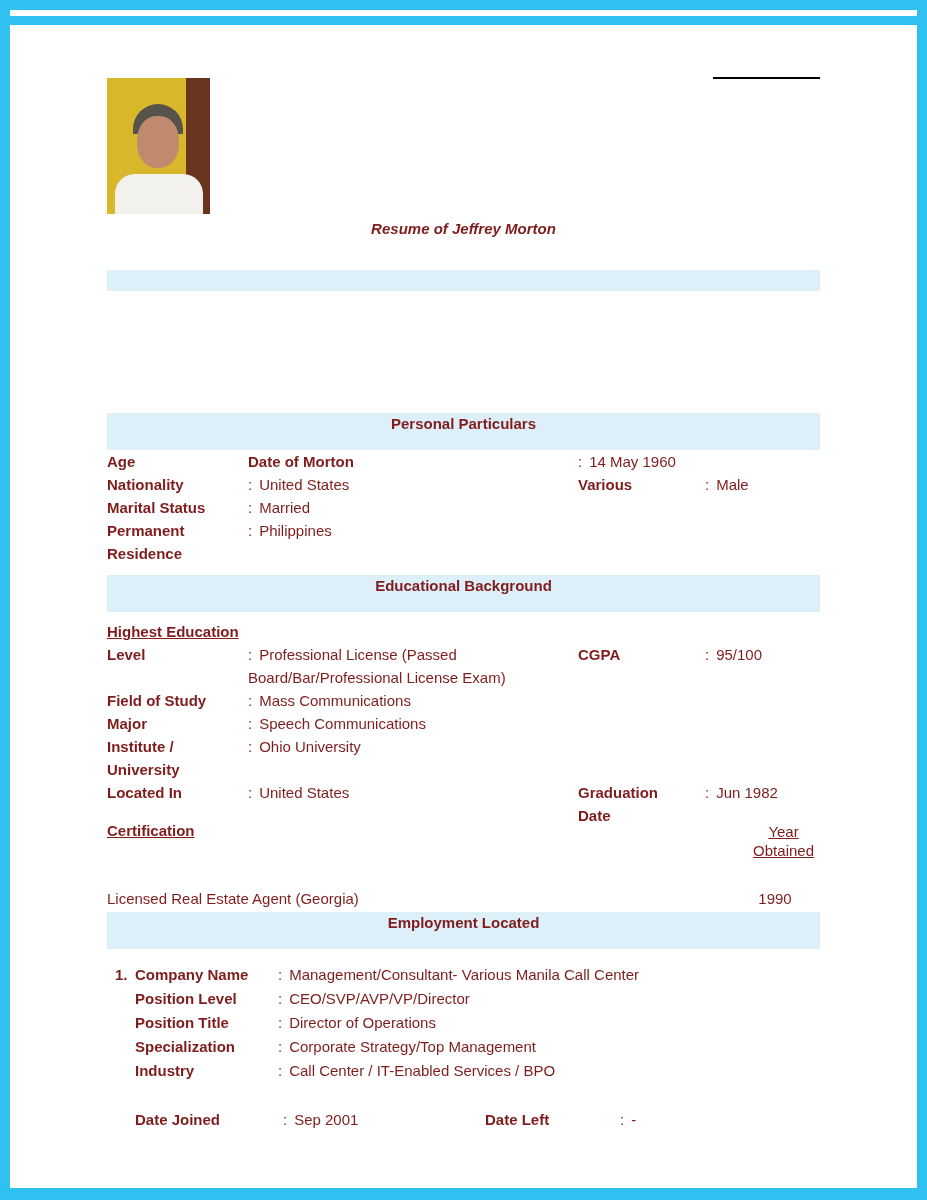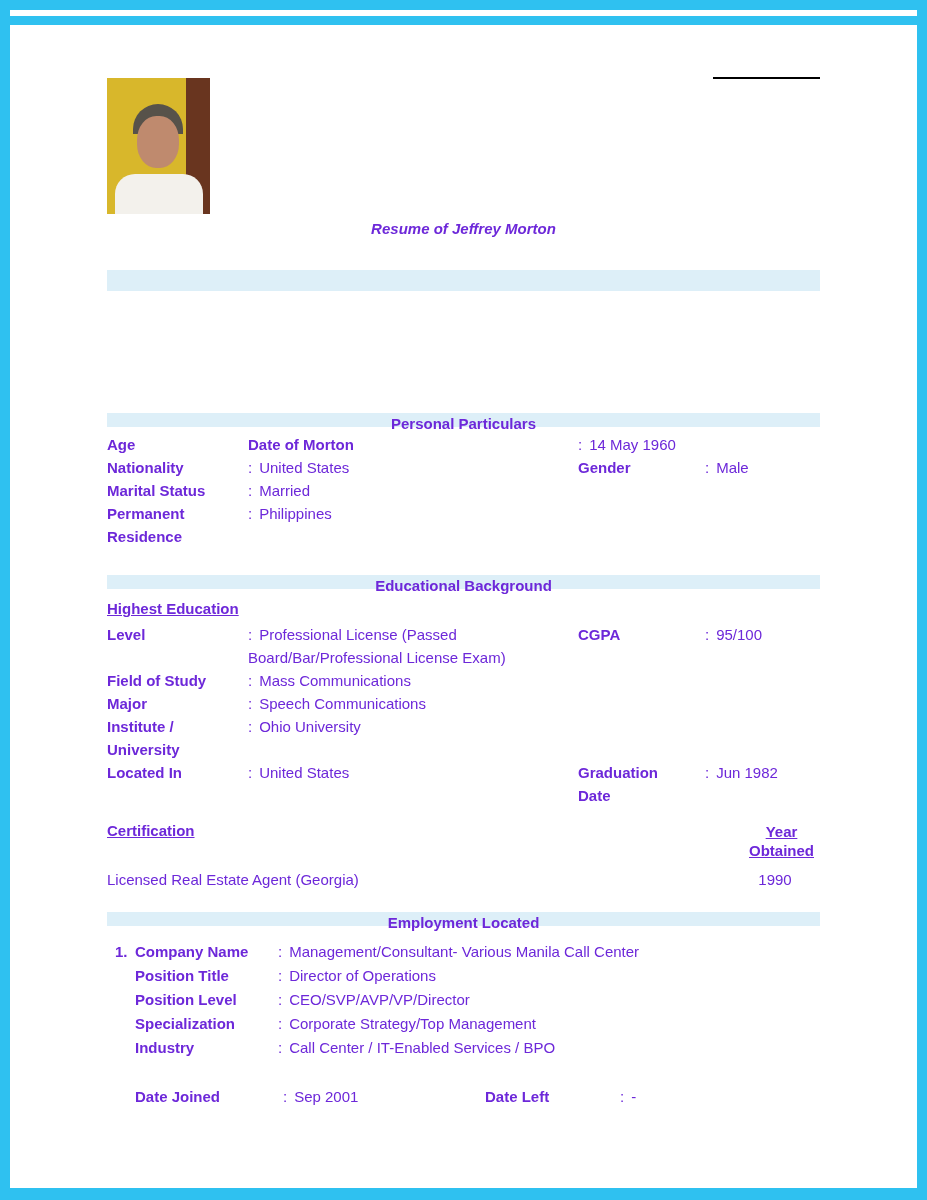--- a/index.html
+++ b/index.html
@@ -1,57 +1,57 @@
 <!DOCTYPE html>
 <html><head>
 <meta charset="utf-8">
 <style>
   html,body { margin:0; padding:0; background:#ffffff; }
   .page {
     position:relative; width:927px; height:1200px; box-sizing:border-box;
-    background:#2fc1f0; font-family:"Liberation Sans", sans-serif; color:#6d28d9;
+    background:#2fc1f0; font-family:"Liberation Sans", sans-serif; color:#7f1d1d;
   }
   .inner {
     position:absolute; top:10px; left:10px; right:10px; bottom:12px;
     background:#ffffff; overflow:hidden;
   }
   .top-strip { position:absolute; top:6px; left:0; right:0; height:9px; background:#2fc1f0; }
   .content { position:absolute; top:0; left:97px; width:713px; height:100%; font-size:15px; }
 
   
   .photo { position:absolute; top:68px; left:0; width:103px; height:136px; background:#d8b72b; overflow:hidden; }
   .ph-right { position:absolute; right:0; top:0; width:24px; height:100%; background:#69351f; }
   .ph-hair { position:absolute; top:26px; left:26px; width:50px; height:30px; background:#57524a; border-radius:25px 25px 0 0; }
   .ph-face { position:absolute; top:38px; left:30px; width:42px; height:52px; background:#bf8a6e; border-radius:46%; }
   .ph-shirt { position:absolute; bottom:0; left:8px; width:88px; height:40px; background:#f3f1ec; border-radius:20px 20px 0 0; }
 
   .topline { position:absolute; top:67px; right:0; width:107px; height:0; border-top:2px solid #000; }
   .title { position:absolute; top:210px; left:0; width:100%; text-align:center; font-weight:bold; font-style:italic; font-size:15px; }
   .spacer-bar { position:absolute; top:260px; left:0; right:0; height:21px; background:#ddeff8; }
 
-  .secbar { height:14px; line-height:21px; background:#ddeff8; text-align:center; font-weight:bold; font-size:15px; }
+  .secbar { height:37px; line-height:21px; background:#ddeff8; text-align:center; font-weight:bold; font-size:15px; }
   .sec { position:absolute; left:0; right:0; }
   .sec-personal { top:403px; }
   .sec-education { top:565px; }
   .sec-cert { top:812px; }
   .sec-employ { top:902px; }
 
-  .rows { margin-top:6px; }
+  .rows { }
   .row { display:grid; grid-template-columns:141px 330px 127px 1fr; line-height:23px; align-items:start; }
   .lbl { font-weight:bold; }
   .lbl.narrow { max-width:90px; }
   .val .txt { margin-left:7px; }
 
   .subhead { font-weight:bold; text-decoration:underline; }
   .edu-sub { margin:11px 0 3px 0; }
 
   .cert-head { display:flex; justify-content:space-between; align-items:flex-start; }
-  .year-head { text-align:center; font-weight:bold; margin-right:6px; }
+  .year-head { text-align:center; font-weight:normal; margin-right:6px; }
   .year-head div { text-decoration:underline; line-height:19px; }
-  .cert-row { display:flex; justify-content:space-between; margin-top:8px; line-height:23px;align-items:flex-end; }
+  .cert-row { display:flex; justify-content:space-between; margin-top:27px; line-height:23px;align-items:flex-end; }
   .cert-year { width:78px; text-align:center; margin-right:6px; }
 
   .erows { margin-top:14px; }
   .erow { display:grid; grid-template-columns:20px 143px 1fr; line-height:24px; padding-left:8px; align-items:start; }
   .enum { font-weight:bold; }
   .edate { display:grid; grid-template-columns:148px 202px 135px 1fr; padding-left:28px; margin-top:25px; line-height:24px; }
 </style>
 </head>
 <body>
 
@@ -75,21 +75,21 @@
         <div class="secbar">Personal Particulars</div>
         <div class="rows">
           <div class="row">
             <span class="lbl">Age</span>
             <span class="lbl">Date of Morton</span>
             <span class="val"><span class="colon">:</span><span class="txt">14 May 1960</span></span>
           </div>
           <div class="row">
             <span class="lbl">Nationality</span>
             <span class="val"><span class="colon">:</span><span class="txt">United States</span></span>
-            <span class="lbl">Gender</span>
+            <span class="lbl">Various</span>
             <span class="val"><span class="colon">:</span><span class="txt">Male</span></span>
           </div>
           <div class="row">
             <span class="lbl">Marital Status</span>
             <span class="val"><span class="colon">:</span><span class="txt">Married</span></span>
           </div>
           <div class="row">
             <span class="lbl">Permanent Residence</span>
             <span class="val"><span class="colon">:</span><span class="txt">Philippines</span></span>
           </div>
@@ -144,27 +144,27 @@
       <section class="sec sec-employ">
         <div class="secbar">Employment Located</div>
         <div class="erows">
           <div class="erow">
             <span class="enum">1.</span>
             <span class="lbl">Company Name</span>
             <span class="val"><span class="colon">:</span><span class="txt">Management/Consultant- Various Manila Call Center</span></span>
           </div>
           <div class="erow">
             <span></span>
-            <span class="lbl">Position Title</span>
-            <span class="val"><span class="colon">:</span><span class="txt">Director of Operations</span></span>
+            <span class="lbl">Position Level</span>
+            <span class="val"><span class="colon">:</span><span class="txt">CEO/SVP/AVP/VP/Director</span></span>
           </div>
           <div class="erow">
             <span></span>
-            <span class="lbl">Position Level</span>
-            <span class="val"><span class="colon">:</span><span class="txt">CEO/SVP/AVP/VP/Director</span></span>
+            <span class="lbl">Position Title</span>
+            <span class="val"><span class="colon">:</span><span class="txt">Director of Operations</span></span>
           </div>
           <div class="erow">
             <span></span>
             <span class="lbl">Specialization</span>
             <span class="val"><span class="colon">:</span><span class="txt">Corporate Strategy/Top Management</span></span>
           </div>
           <div class="erow">
             <span></span>
             <span class="lbl">Industry</span>
             <span class="val"><span class="colon">:</span><span class="txt">Call Center / IT-Enabled Services / BPO</span></span>

